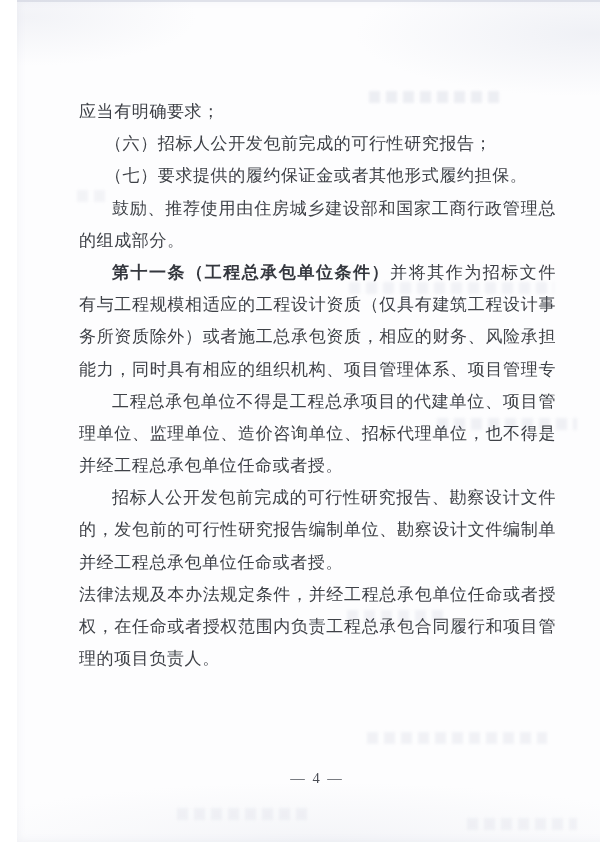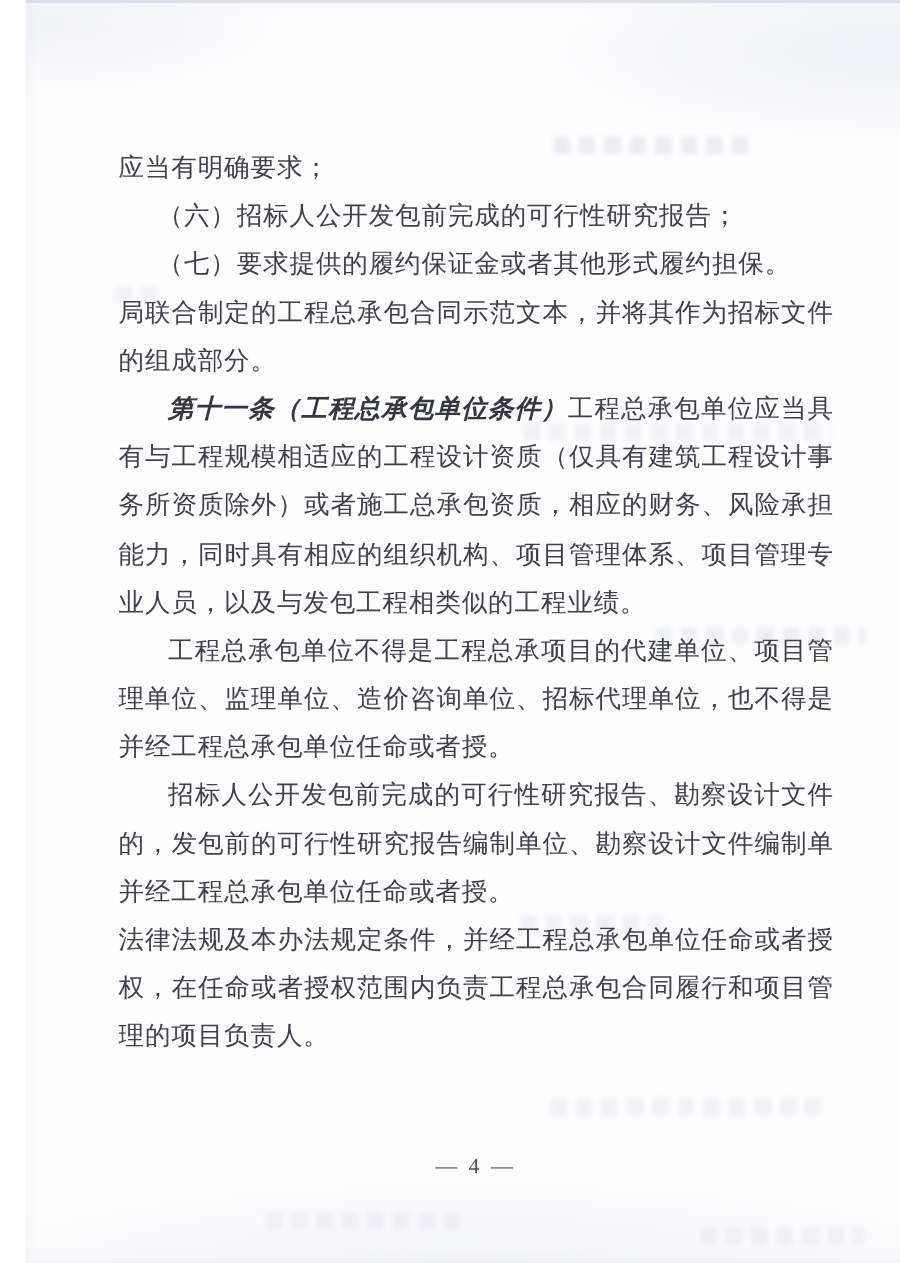--- a/index.html
+++ b/index.html
@@ -23,21 +23,21 @@
     color:var(--ink,#3e4147);
   }
   .line {
     height:32.2px; line-height:32.2px;
     font-size:17px; letter-spacing:0.6px;
     text-align:left;
   }
   .line.fill { text-align:justify; text-align-last:justify; }
   .line.indent-item { padding-left:26px; }
   .line.indent-para { text-indent:33px; }
-  .line .bold { font-weight:bold; color:#34373e;font-style:italic; }
+  .line .bold { font-weight:bold; color:#34373e; }
   .pagenum {
     position:absolute; left:0; right:0; top:770px;
     text-align:center; font-size:14.5px; letter-spacing:2px;
     color:#4a4d55;
   }
   
   .smudge {
     position:absolute; height:12px; filter:blur(1.6px); opacity:0.55;
     background:repeating-linear-gradient(90deg,
       rgba(172,178,198,0.38) 0px, rgba(172,178,198,0.38) 11px,
@@ -60,27 +60,26 @@
   <div class="smudge" style="left:60px;  top:190px; width:34px;  opacity:0.35;"></div>
   <div class="smudge" style="left:330px; top:610px; width:100px; opacity:0.40;"></div>
   <div class="smudge" style="left:350px; top:732px; width:180px; opacity:0.40;"></div>
   <div class="smudge" style="left:160px; top:808px; width:130px; opacity:0.35;"></div>
   <div class="smudge" style="left:450px; top:818px; width:110px; opacity:0.35;"></div>
 
   <div class="content">
     <div class="line">应当有明确要求；</div>
     <div class="line indent-item">（六）招标人公开发包前完成的可行性研究报告；</div>
     <div class="line indent-item">（七）要求提供的履约保证金或者其他形式履约担保。</div>
-    <div class="line fill">局联合制定的工程总承包合同示范文本，并将其作为招标文件</div>
+    <div class="line indent-para fill">鼓励、推荐使用由住房城乡建设部和国家工商行政管理总</div>
     <div class="line">的组成部分。</div>
-    <div class="line indent-para fill"><span class="bold">第十一条（工程总承包单位条件）</span><span>工程总承包单位应当具</span></div>
+    <div class="line indent-para fill"><span class="bold">第十一条（工程总承包单位条件）</span><span>并将其作为招标文件</span></div>
     <div class="line fill">有与工程规模相适应的工程设计资质（仅具有建筑工程设计事</div>
     <div class="line fill">务所资质除外）或者施工总承包资质，相应的财务、风险承担</div>
     <div class="line fill">能力，同时具有相应的组织机构、项目管理体系、项目管理专</div>
-    <div class="line">业人员，以及与发包工程相类似的工程业绩。</div>
     <div class="line indent-para fill">工程总承包单位不得是工程总承项目的代建单位、项目管</div>
     <div class="line fill">理单位、监理单位、造价咨询单位、招标代理单位，也不得是</div>
     <div class="line">并经工程总承包单位任命或者授。</div>
     <div class="line indent-para fill">招标人公开发包前完成的可行性研究报告、勘察设计文件</div>
     <div class="line fill">的，发包前的可行性研究报告编制单位、勘察设计文件编制单</div>
     <div class="line">并经工程总承包单位任命或者授。</div>
     <div class="line fill">法律法规及本办法规定条件，并经工程总承包单位任命或者授</div>
     <div class="line fill">权，在任命或者授权范围内负责工程总承包合同履行和项目管</div>
     <div class="line">理的项目负责人。</div>
   </div>

